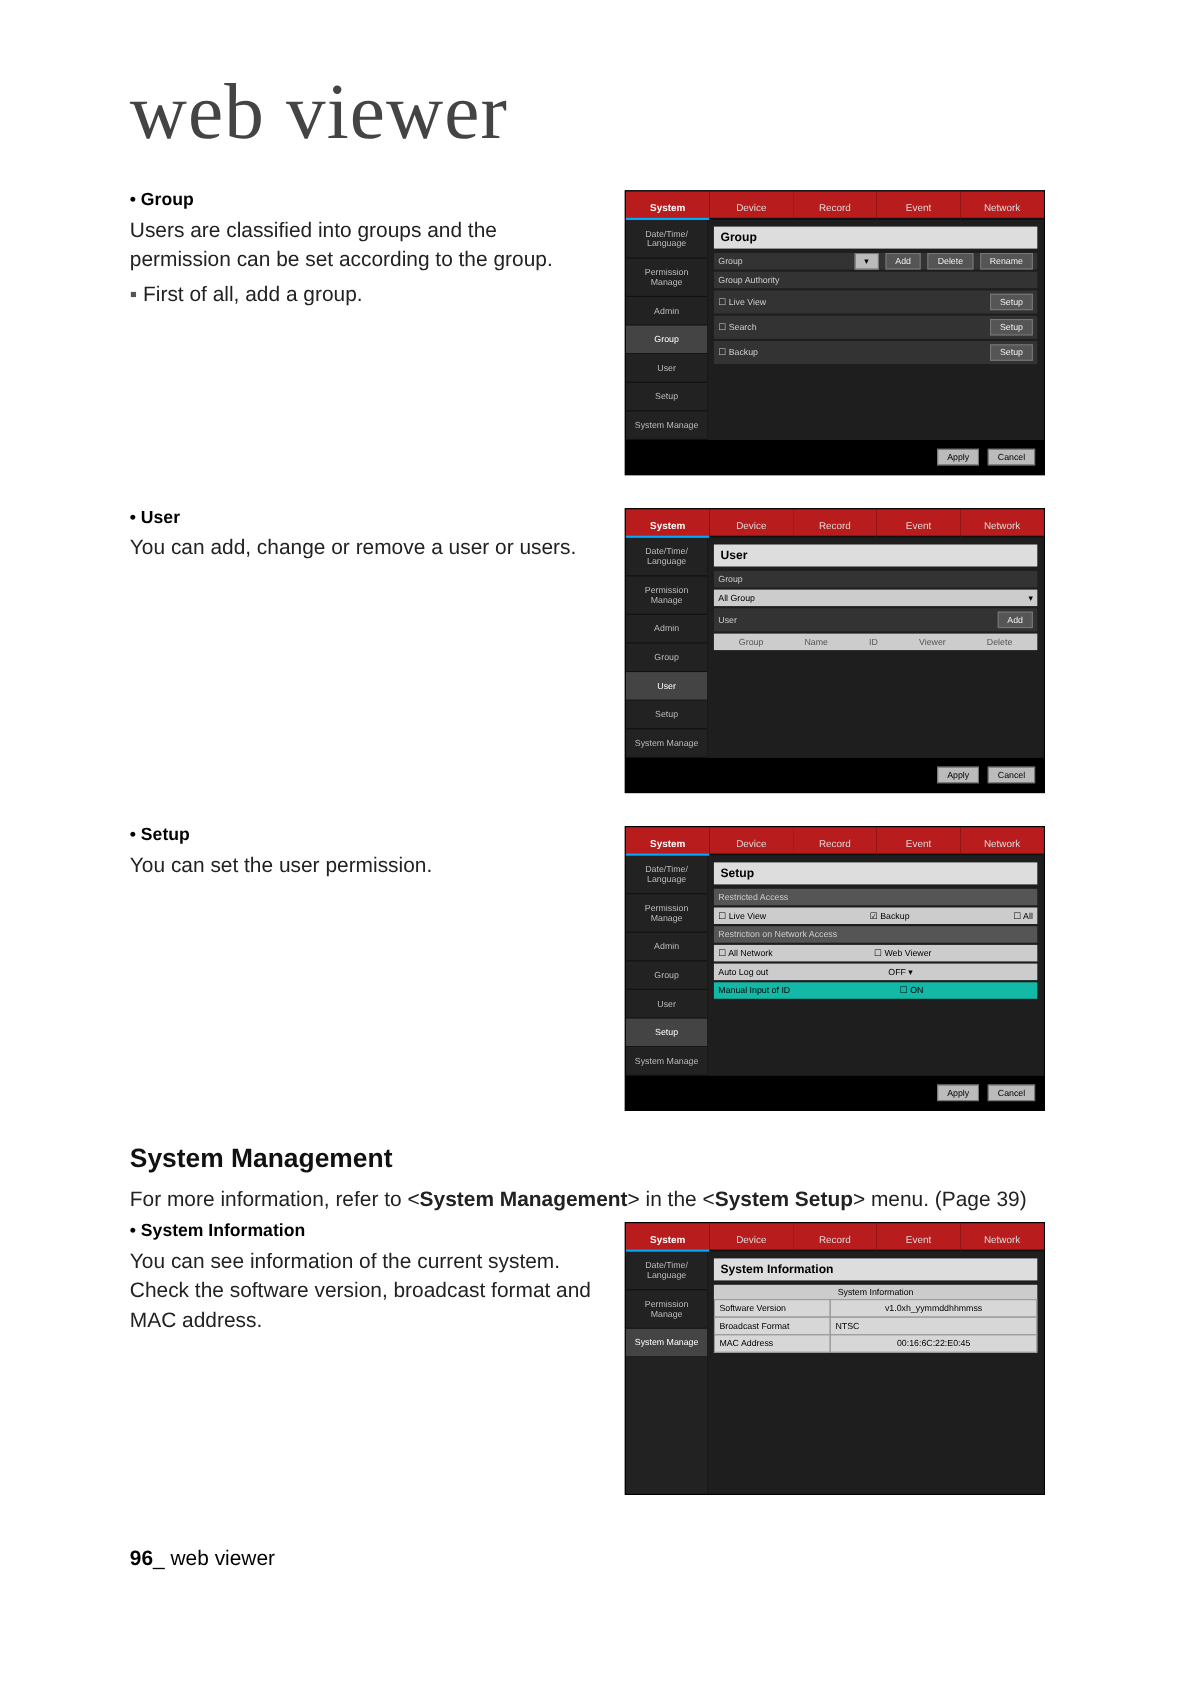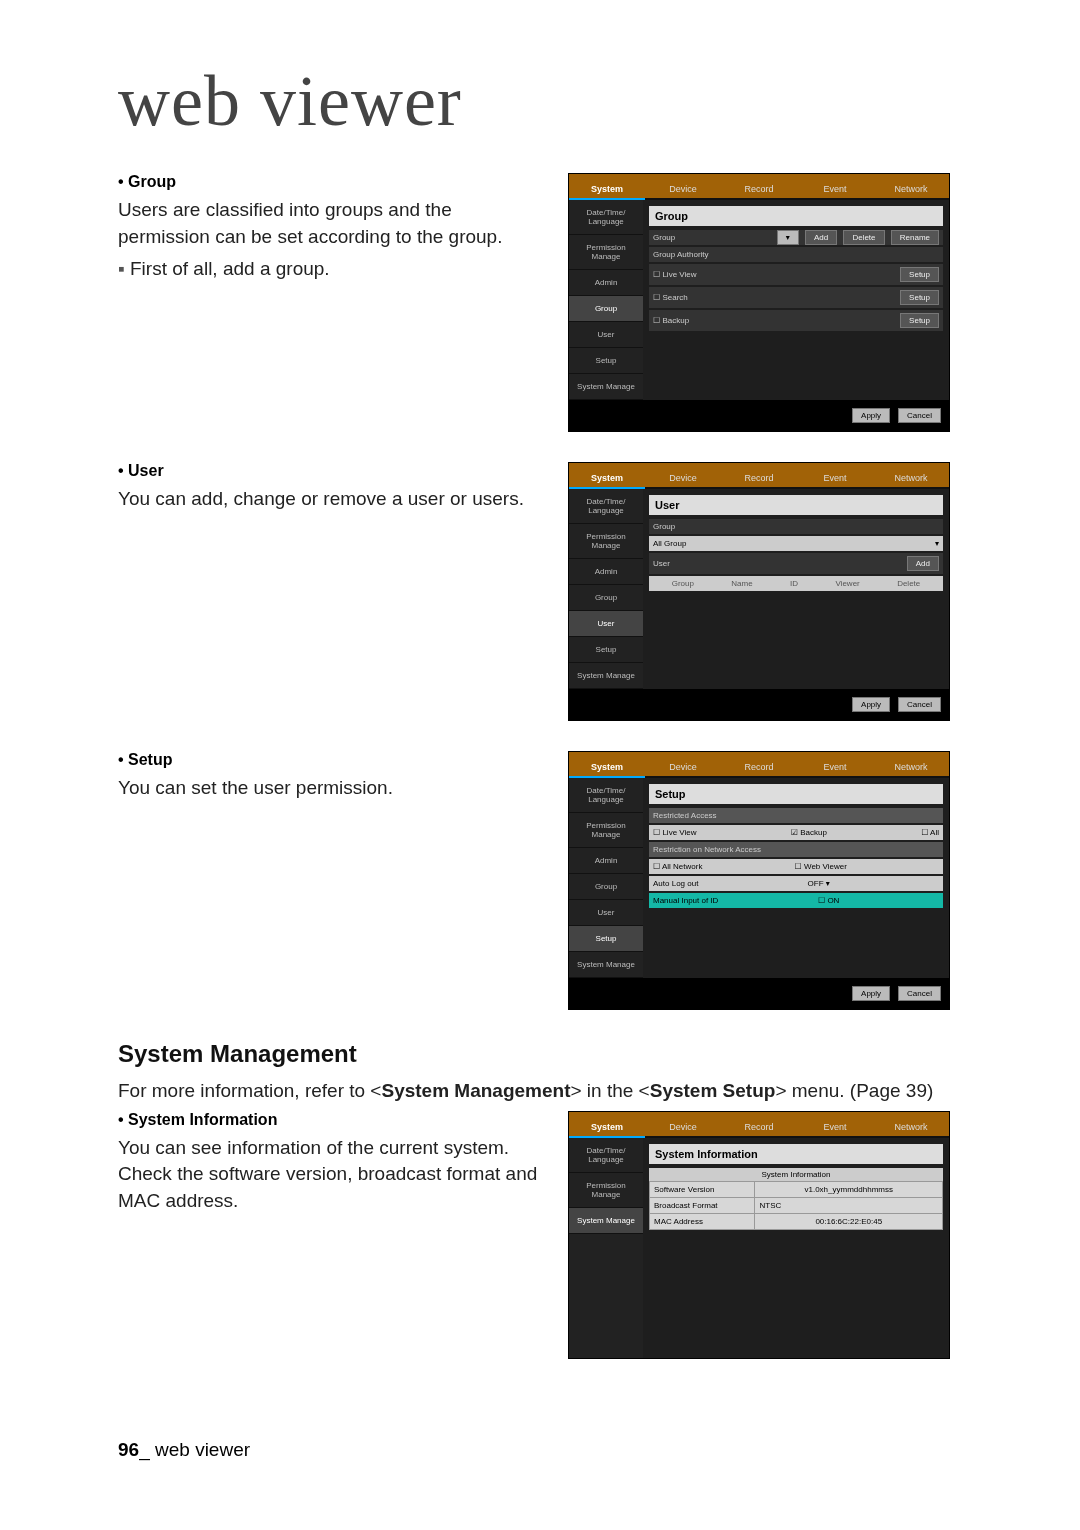--- a/index.html
+++ b/index.html
@@ -8,37 +8,37 @@
 .sec-title { font-size:24px; font-weight:700; margin:30px 0 10px 0; color:#111; }
 .sub-bullet { font-size:16px; font-weight:700; margin:0 0 6px 0; }
 .body-text { font-size:19px; line-height:1.4; color:#222; margin:0 0 6px 0; }
 .sq-bullet::before { content:"▪ "; color:#555; }
 .row { display:flex; align-items:flex-start; margin-bottom:30px; }
 .text-col { width:430px; padding-right:20px; }
 .shot-col { width:380px; }
 
 .shot { width:380px; background:#000; font-size:9px; color:#ccc; border:1px solid #000; }
 .tabs { display:flex; }
-.tab { flex:1; text-align:center; padding:10px 0 4px 0; background:#a16207; border-bottom:2px solid #111; font-size:9px; color:#ddd; }
+.tab { flex:1; text-align:center; padding:10px 0 4px 0; background:#b91c1c; border-bottom:2px solid #111; font-size:9px; color:#ddd; }
 .tab.active { border-bottom:2px solid #0af; color:#fff; font-weight:700; }
 .mid { display:flex; min-height:180px; }
 .side { width:74px; background:#222; }
 .side-item { padding:8px 4px; text-align:center; font-size:8px; color:#bbb; border-bottom:1px solid #111; }
 .side-item.active { background:#444; color:#fff; }
 .content { flex:1; background:#1e1e1e; padding:6px; }
 .panel-title-row { background:#ddd; color:#000; padding:4px 6px; font-weight:700; font-size:11px; margin-bottom:4px; }
 .bar { background:#333; padding:3px 4px; display:flex; justify-content:space-between; align-items:center; margin-bottom:2px; font-size:8px; }
 .mini-btn { background:#555; color:#eee; padding:2px 8px; margin-left:4px; font-size:8px; border:1px solid #777; }
 .mini-btn.light { background:#bbb; color:#000; }
 .btm-btns { display:flex; justify-content:flex-end; padding:8px; gap:4px; }
 .kv-table { width:100%; border-collapse:collapse; font-size:8px; }
 .kv-table td { background:#d7d7d7; color:#000; padding:3px 4px; border:1px solid #999; }
 .kv-table td.k { width:36%; }
 .chk::before { content:"☐ "; }
-.footer { position:relative; margin-top:80px; font-size:19px; }
+.footer { position:relative; margin-top:48px; font-size:19px; }
 .footer .pn { font-weight:700; }
 .bold { font-weight:700; }
 </style>
 </head>
 <body>
 <div class="page">
 
 <h1 class="main-title">web viewer</h1>
 
 <div class="row">

